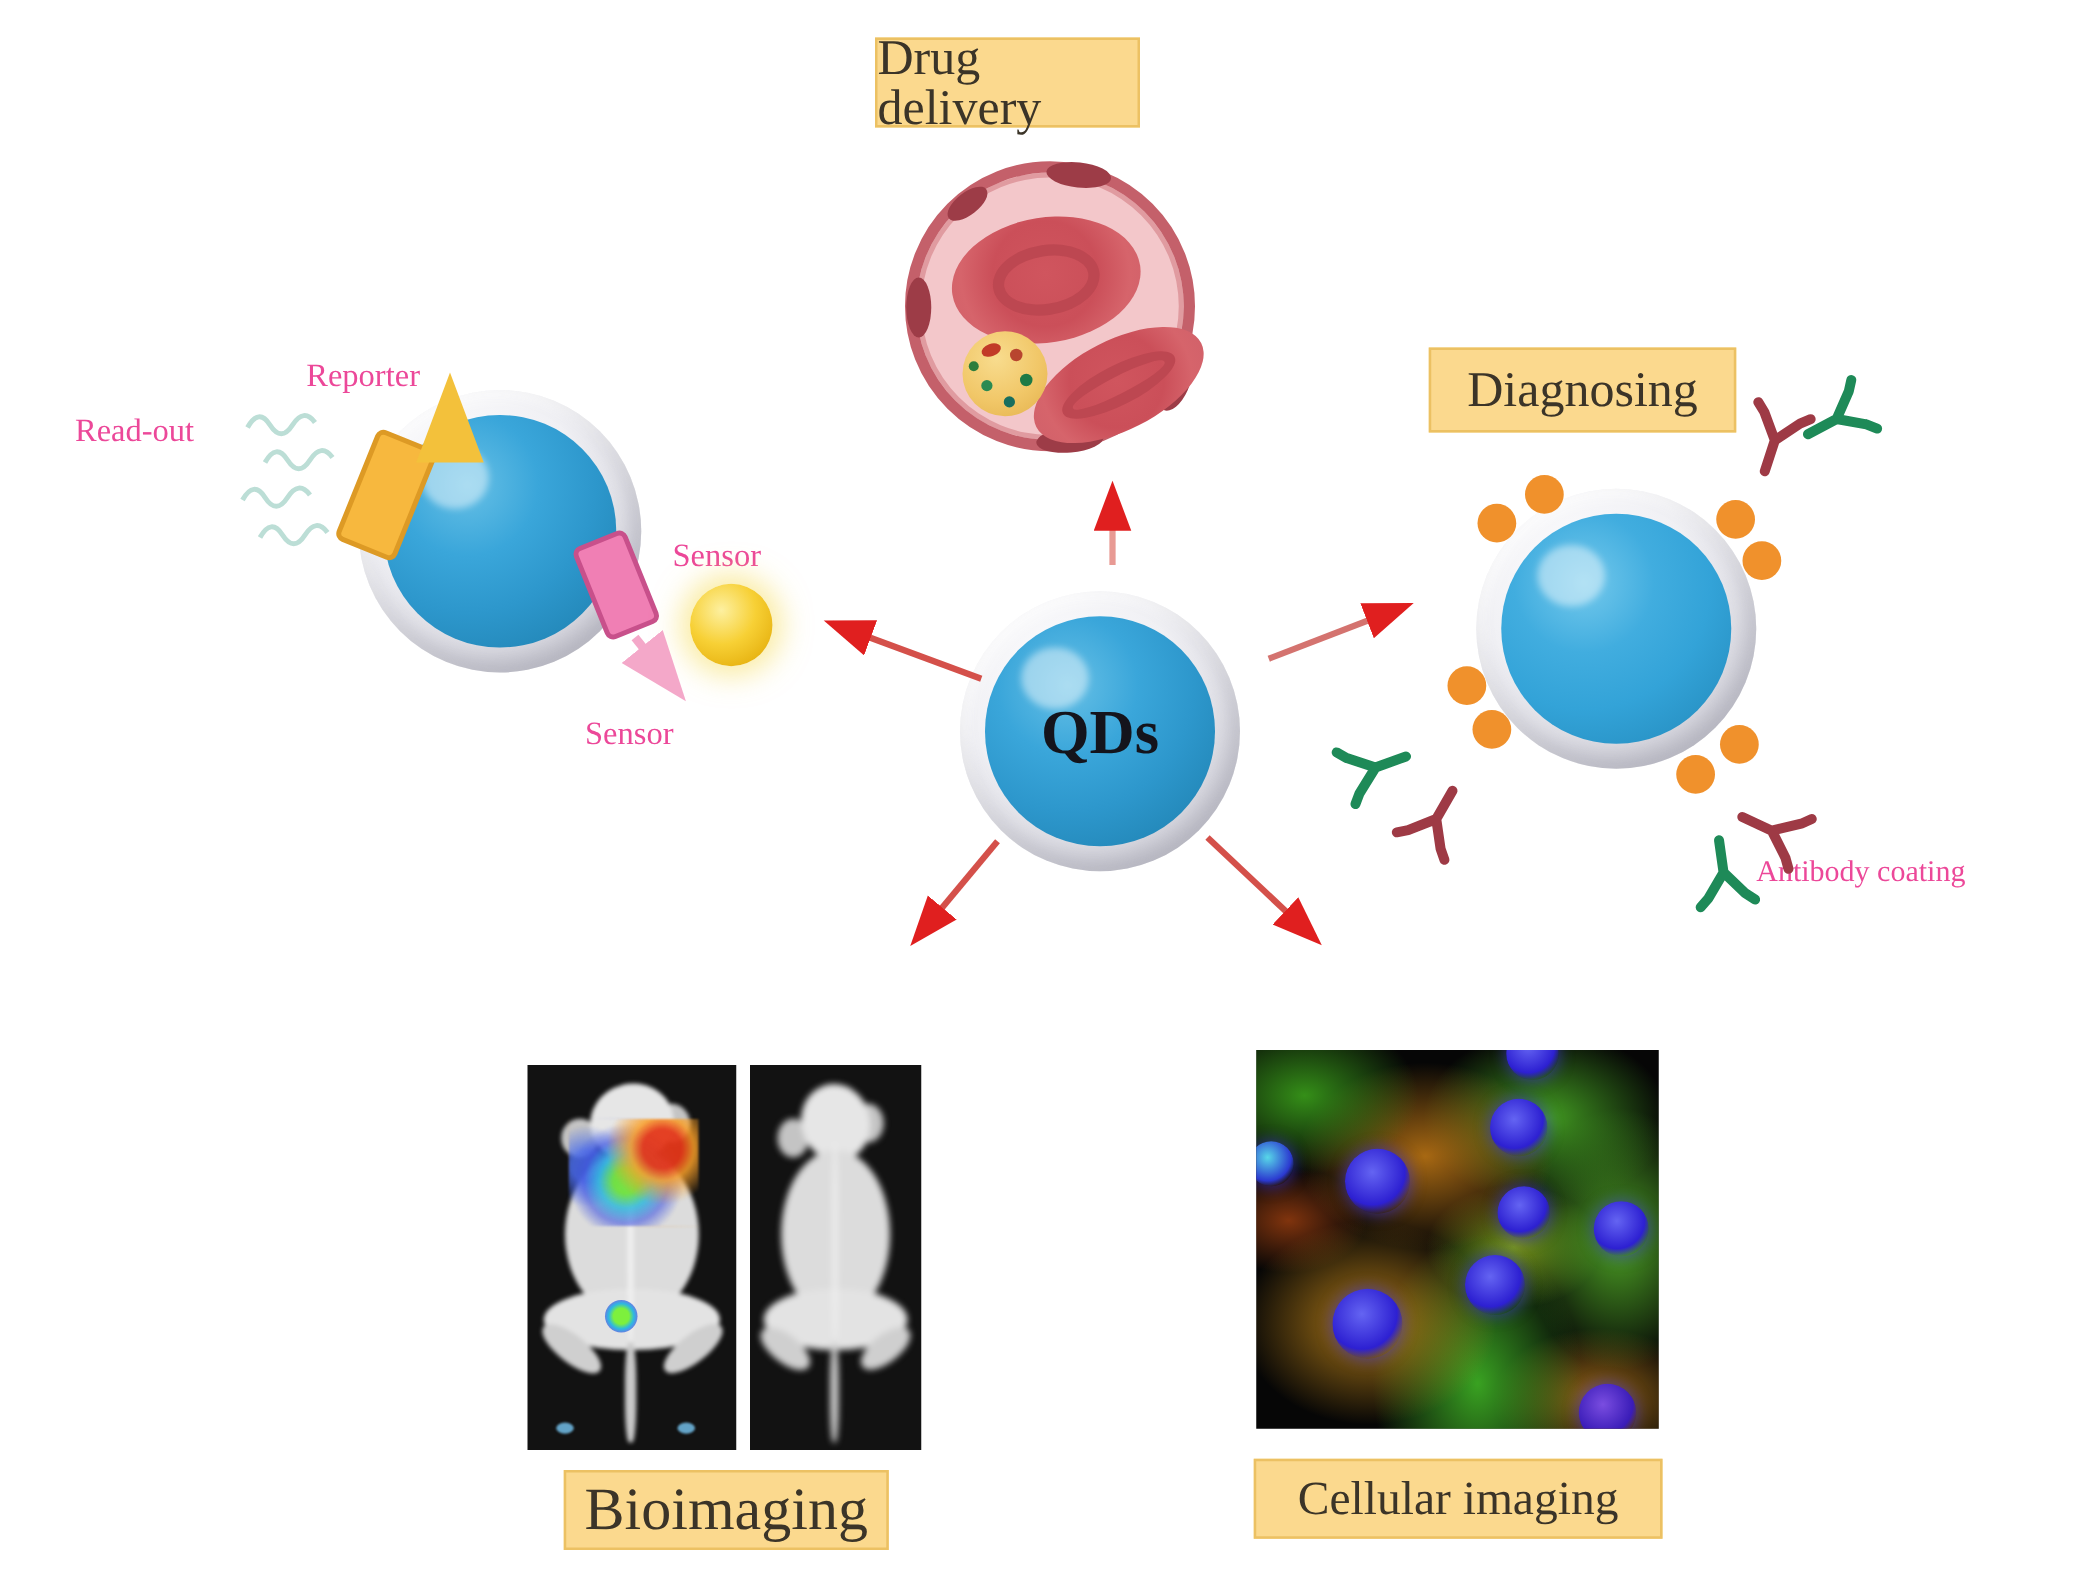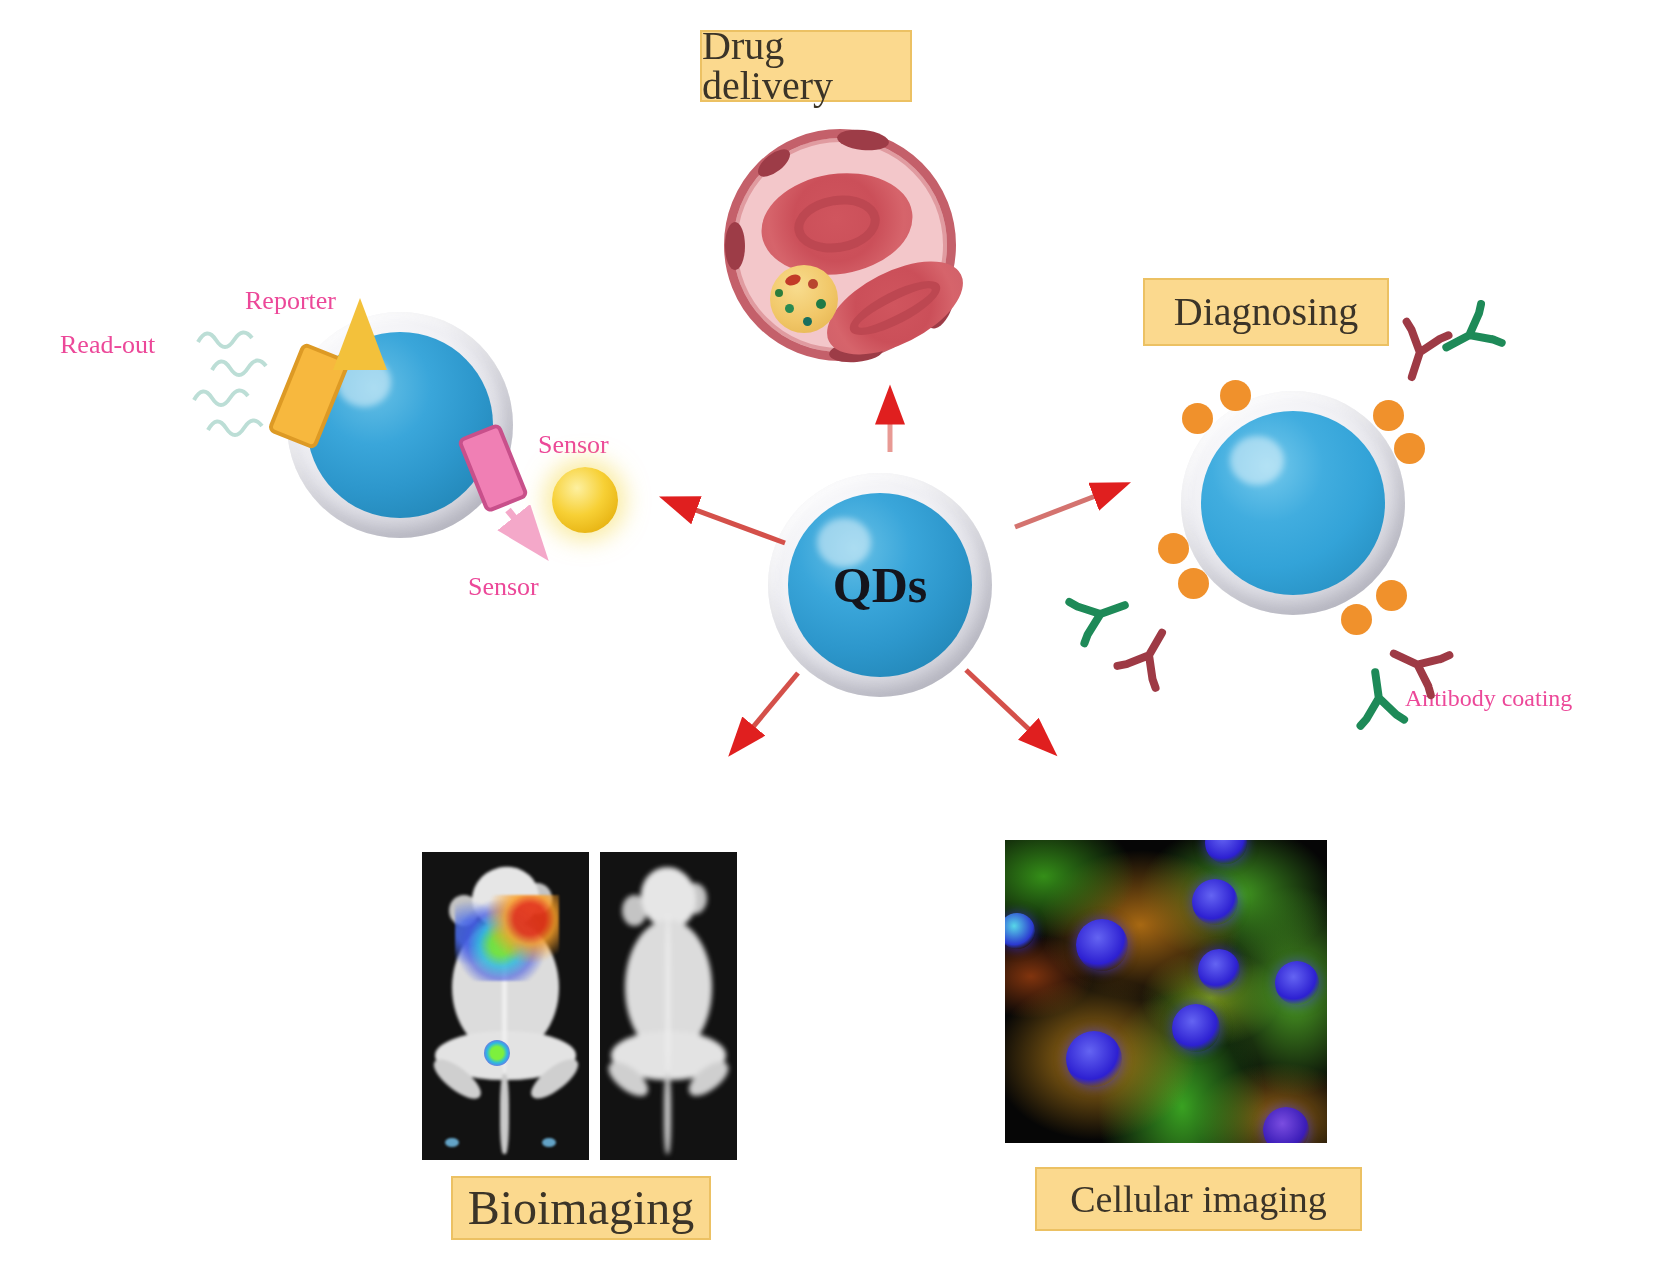--- a/index.html
+++ b/index.html
@@ -107,21 +107,21 @@
 
   <div class="app-label" style="left:700px;top:30px;width:212px;height:72px;">
     <span>Drug delivery</span>
   </div>
   <div class="app-label" style="left:1143px;top:278px;width:246px;height:68px;">
     <span>Diagnosing</span>
   </div>
   <div class="app-label" style="left:451px;top:1176px;width:260px;height:64px;font-size:48px;">
     <span>Bioimaging</span>
   </div>
-  <div class="app-label" style="left:1003px;top:1167px;width:327px;height:64px;font-size:38px;margin-left:32px;">
+  <div class="app-label" style="left:1003px;top:1167px;width:327px;height:64px;font-size:38px;">
     <span>Cellular imaging</span>
   </div>
 
   <div class="sphere z2" style="left:768px;top:473px;width:224px;height:224px;">
     <div class="core"></div>
     <div class="glint"></div>
     <div class="qds-text">QDs</div>
   </div>
 
   <div class="sphere z2" style="left:287px;top:312px;width:226px;height:226px;">

